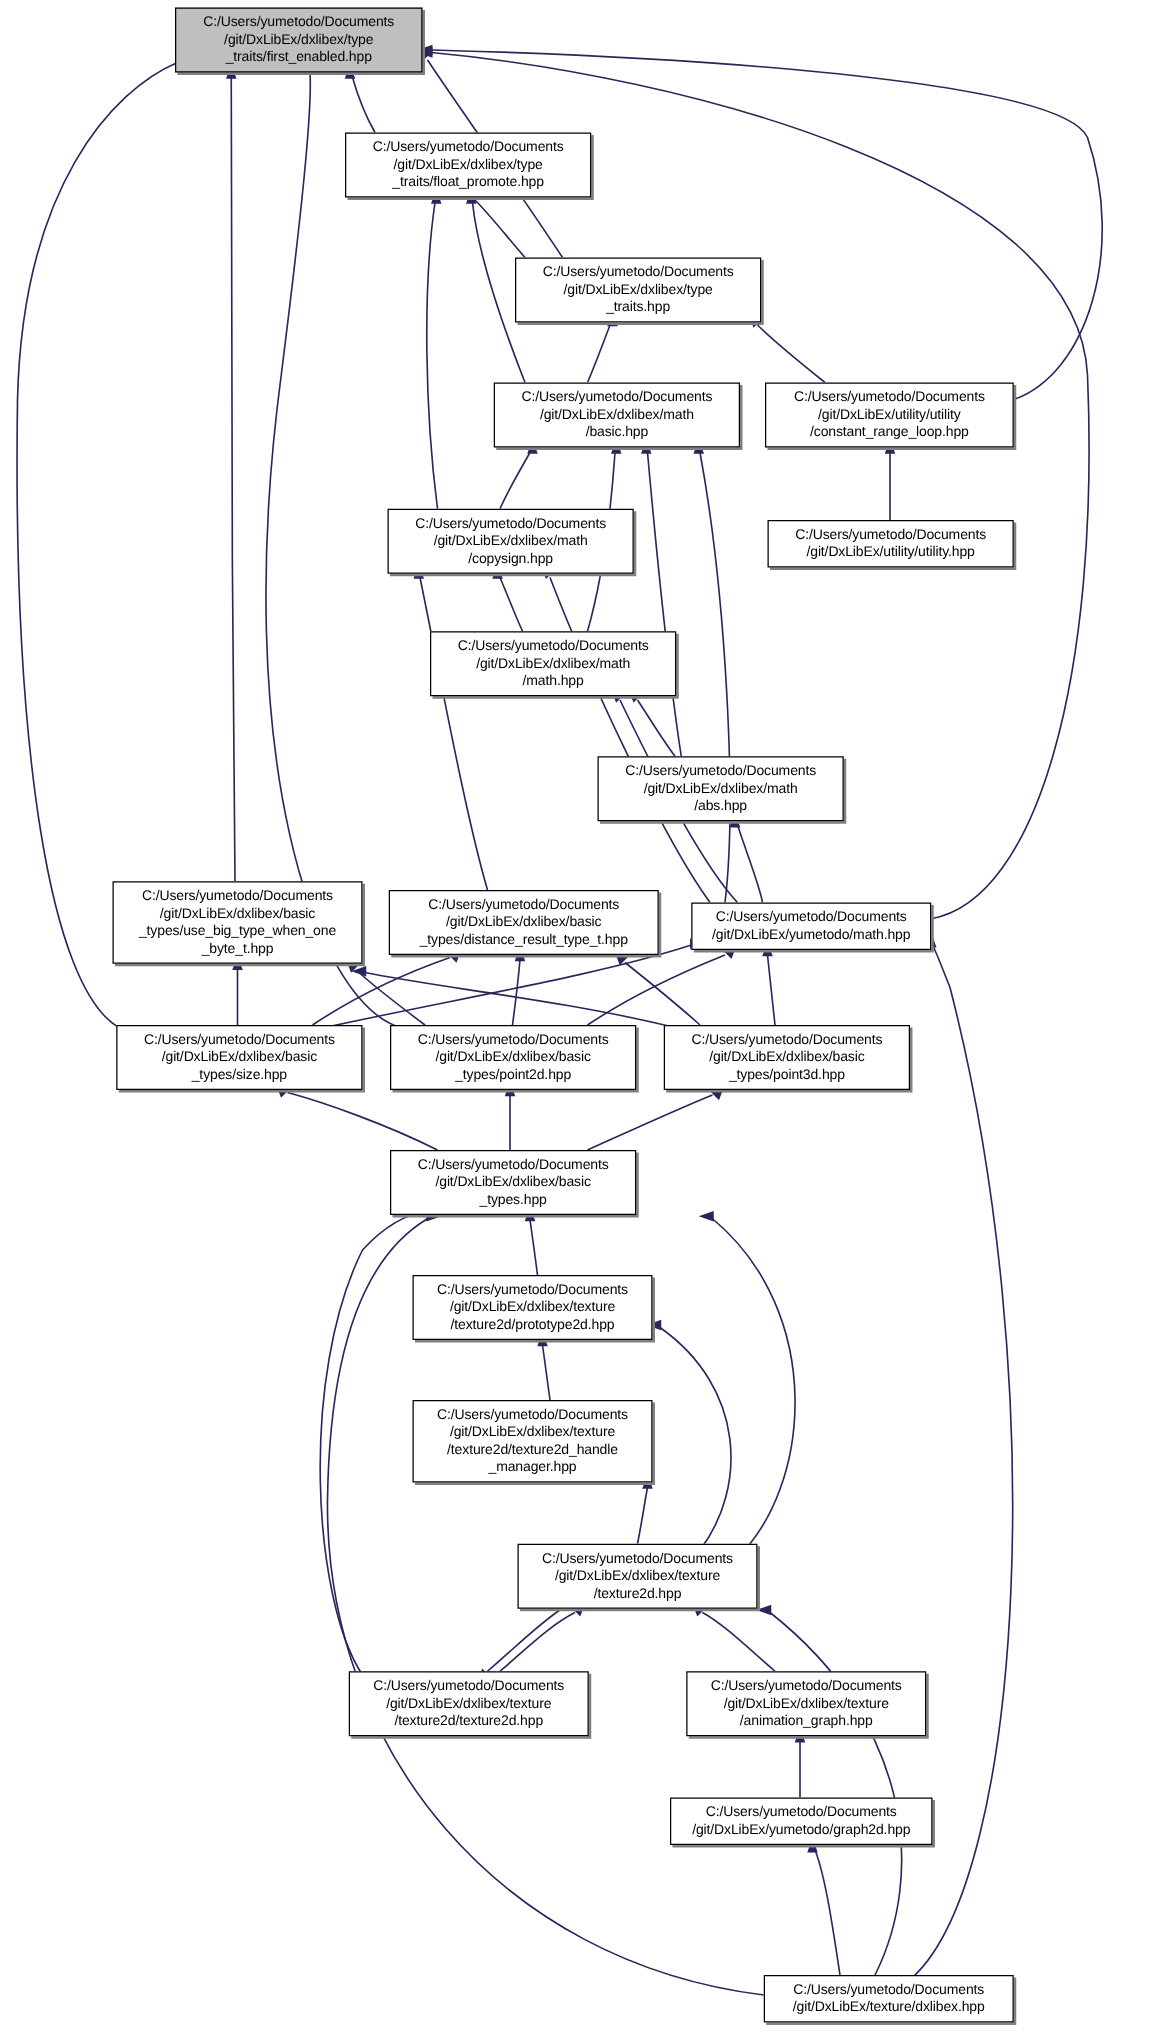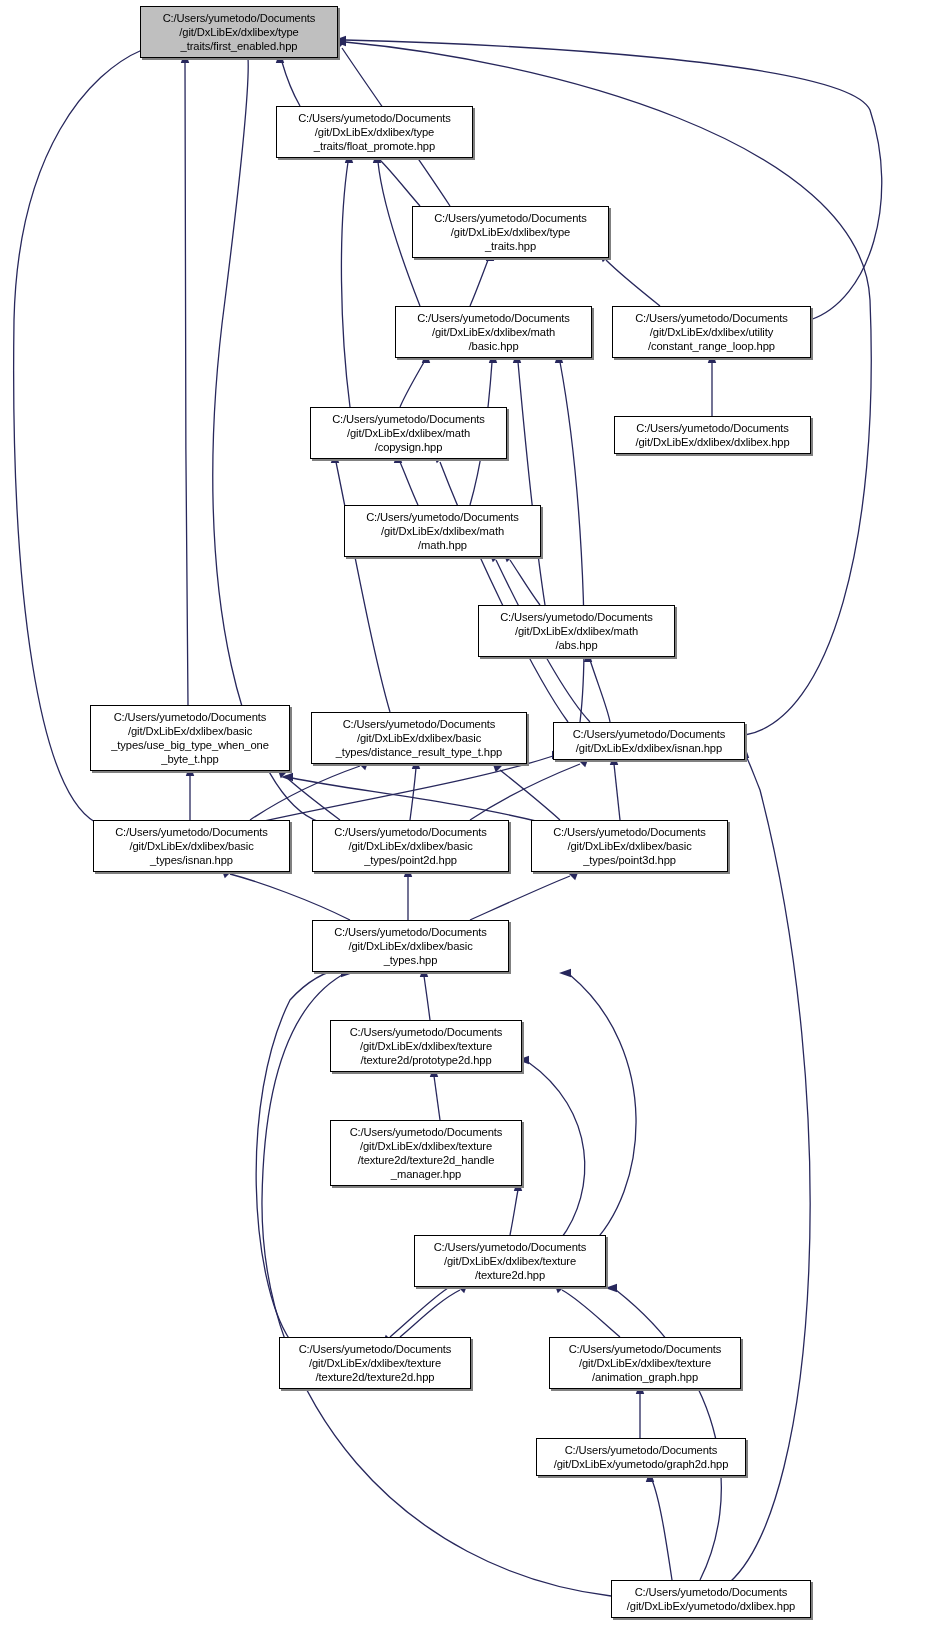--- a/index.html
+++ b/index.html
@@ -164,44 +164,44 @@
 /git/DxLibEx/dxlibex/type
 _traits/float_promote.hpp" style="left: 276px; top: 106px; width: 197px; height: 52px;"><span class="node-line">C:/Users/yumetodo/Documents</span><span class="node-line">/git/DxLibEx/dxlibex/type</span><span class="node-line">_traits/float_promote.hpp</span></div>
       <div class="node-box" title="C:/Users/yumetodo/Documents
 /git/DxLibEx/dxlibex/type
 _traits.hpp" style="left: 412px; top: 206px; width: 197px; height: 52px;"><span class="node-line">C:/Users/yumetodo/Documents</span><span class="node-line">/git/DxLibEx/dxlibex/type</span><span class="node-line">_traits.hpp</span></div>
       <div class="node-box" title="C:/Users/yumetodo/Documents
 /git/DxLibEx/dxlibex/math
 /isnan.hpp" style="left: 395px; top: 306px; width: 197px; height: 52px;"><span class="node-line">C:/Users/yumetodo/Documents</span><span class="node-line">/git/DxLibEx/dxlibex/math</span><span class="node-line">/basic.hpp</span></div>
       <div class="node-box" title="C:/Users/yumetodo/Documents
 /git/DxLibEx/dxlibex/utility
-/constant_range_loop.hpp" style="left: 612px; top: 306px; width: 199px; height: 52px;"><span class="node-line">C:/Users/yumetodo/Documents</span><span class="node-line">/git/DxLibEx/dxlibex/utility</span><span class="node-line">/constant_range_loop.hpp</span></div>
+/constant_range_loop.hpp" style="left: 612px; top: 306px; width: 199px; height: 52px;"><span class="node-line">C:/Users/yumetodo/Documents</span><span class="node-line">/git/DxLibEx/utility/utility</span><span class="node-line">/constant_range_loop.hpp</span></div>
       <div class="node-box" title="C:/Users/yumetodo/Documents
 /git/DxLibEx/dxlibex/math
 /copysign.hpp" style="left: 310px; top: 407px; width: 197px; height: 52px;"><span class="node-line">C:/Users/yumetodo/Documents</span><span class="node-line">/git/DxLibEx/dxlibex/math</span><span class="node-line">/copysign.hpp</span></div>
       <div class="node-box" title="C:/Users/yumetodo/Documents
-/git/DxLibEx/dxlibex/utility.hpp" style="left: 614px; top: 416px; width: 197px; height: 38px;"><span class="node-line">C:/Users/yumetodo/Documents</span><span class="node-line">/git/DxLibEx/dxlibex/dxlibex.hpp</span></div>
+/git/DxLibEx/dxlibex/utility.hpp" style="left: 614px; top: 416px; width: 197px; height: 38px;"><span class="node-line">C:/Users/yumetodo/Documents</span><span class="node-line">/git/DxLibEx/utility/utility.hpp</span></div>
       <div class="node-box" title="C:/Users/yumetodo/Documents
 /git/DxLibEx/dxlibex/math
 /fabs.hpp" style="left: 344px; top: 505px; width: 197px; height: 52px;"><span class="node-line">C:/Users/yumetodo/Documents</span><span class="node-line">/git/DxLibEx/dxlibex/math</span><span class="node-line">/math.hpp</span></div>
       <div class="node-box" title="C:/Users/yumetodo/Documents
 /git/DxLibEx/dxlibex/math
 /abs.hpp" style="left: 478px; top: 605px; width: 197px; height: 52px;"><span class="node-line">C:/Users/yumetodo/Documents</span><span class="node-line">/git/DxLibEx/dxlibex/math</span><span class="node-line">/abs.hpp</span></div>
       <div class="node-box" title="C:/Users/yumetodo/Documents
 /git/DxLibEx/dxlibex/basic
 _types/use_big_type_when_one
 _byte_t.hpp" style="left: 90px; top: 705px; width: 200px; height: 66px;"><span class="node-line">C:/Users/yumetodo/Documents</span><span class="node-line">/git/DxLibEx/dxlibex/basic</span><span class="node-line">_types/use_big_type_when_one</span><span class="node-line">_byte_t.hpp</span></div>
       <div class="node-box" title="C:/Users/yumetodo/Documents
 /git/DxLibEx/dxlibex/basic
 _types/distance_result_type_t.hpp" style="left: 311px; top: 712px; width: 216px; height: 52px;"><span class="node-line">C:/Users/yumetodo/Documents</span><span class="node-line">/git/DxLibEx/dxlibex/basic</span><span class="node-line">_types/distance_result_type_t.hpp</span></div>
       <div class="node-box" title="C:/Users/yumetodo/Documents
-/git/DxLibEx/dxlibex/math.hpp" style="left: 553px; top: 722px; width: 192px; height: 38px;"><span class="node-line">C:/Users/yumetodo/Documents</span><span class="node-line">/git/DxLibEx/dxlibex/isnan.hpp</span></div>
-      <div class="node-box" title="C:/Users/yumetodo/Documents
-/git/DxLibEx/dxlibex/basic
-_types/size.hpp" style="left: 93px; top: 820px; width: 197px; height: 52px;"><span class="node-line">C:/Users/yumetodo/Documents</span><span class="node-line">/git/DxLibEx/dxlibex/basic</span><span class="node-line">_types/isnan.hpp</span></div>
+/git/DxLibEx/dxlibex/math.hpp" style="left: 553px; top: 722px; width: 192px; height: 38px;"><span class="node-line">C:/Users/yumetodo/Documents</span><span class="node-line">/git/DxLibEx/yumetodo/math.hpp</span></div>
+      <div class="node-box" title="C:/Users/yumetodo/Documents
+/git/DxLibEx/dxlibex/basic
+_types/size.hpp" style="left: 93px; top: 820px; width: 197px; height: 52px;"><span class="node-line">C:/Users/yumetodo/Documents</span><span class="node-line">/git/DxLibEx/dxlibex/basic</span><span class="node-line">_types/size.hpp</span></div>
       <div class="node-box" title="C:/Users/yumetodo/Documents
 /git/DxLibEx/dxlibex/basic
 _types/point2d.hpp" style="left: 312px; top: 820px; width: 197px; height: 52px;"><span class="node-line">C:/Users/yumetodo/Documents</span><span class="node-line">/git/DxLibEx/dxlibex/basic</span><span class="node-line">_types/point2d.hpp</span></div>
       <div class="node-box" title="C:/Users/yumetodo/Documents
 /git/DxLibEx/dxlibex/basic
 _types/point3d.hpp" style="left: 531px; top: 820px; width: 197px; height: 52px;"><span class="node-line">C:/Users/yumetodo/Documents</span><span class="node-line">/git/DxLibEx/dxlibex/basic</span><span class="node-line">_types/point3d.hpp</span></div>
       <div class="node-box" title="C:/Users/yumetodo/Documents
 /git/DxLibEx/dxlibex/basic
 _types.hpp" style="left: 312px; top: 920px; width: 197px; height: 52px;"><span class="node-line">C:/Users/yumetodo/Documents</span><span class="node-line">/git/DxLibEx/dxlibex/basic</span><span class="node-line">_types.hpp</span></div>
       <div class="node-box" title="C:/Users/yumetodo/Documents
@@ -216,15 +216,15 @@
 /texture2d.hpp" style="left: 414px; top: 1235px; width: 192px; height: 52px;"><span class="node-line">C:/Users/yumetodo/Documents</span><span class="node-line">/git/DxLibEx/dxlibex/texture</span><span class="node-line">/texture2d.hpp</span></div>
       <div class="node-box" title="C:/Users/yumetodo/Documents
 /git/DxLibEx/dxlibex/texture
 /texture2d/texture2d.hpp" style="left: 279px; top: 1337px; width: 192px; height: 52px;"><span class="node-line">C:/Users/yumetodo/Documents</span><span class="node-line">/git/DxLibEx/dxlibex/texture</span><span class="node-line">/texture2d/texture2d.hpp</span></div>
       <div class="node-box" title="C:/Users/yumetodo/Documents
 /git/DxLibEx/dxlibex/texture
 /animation_graph.hpp" style="left: 549px; top: 1337px; width: 192px; height: 52px;"><span class="node-line">C:/Users/yumetodo/Documents</span><span class="node-line">/git/DxLibEx/dxlibex/texture</span><span class="node-line">/animation_graph.hpp</span></div>
       <div class="node-box" title="C:/Users/yumetodo/Documents
 /git/DxLibEx/dxlibex/graph2d.hpp" style="left: 536px; top: 1438px; width: 210px; height: 38px;"><span class="node-line">C:/Users/yumetodo/Documents</span><span class="node-line">/git/DxLibEx/yumetodo/graph2d.hpp</span></div>
       <div class="node-box" title="C:/Users/yumetodo/Documents
-/git/DxLibEx/dxlibex/dxlibex.hpp" style="left: 611px; top: 1580px; width: 200px; height: 38px;"><span class="node-line">C:/Users/yumetodo/Documents</span><span class="node-line">/git/DxLibEx/yumetodo/dxlibex.hpp</span></div>
+/git/DxLibEx/dxlibex/dxlibex.hpp" style="left: 611px; top: 1580px; width: 200px; height: 38px;"><span class="node-line">C:/Users/yumetodo/Documents</span><span class="node-line">/git/DxLibEx/texture/dxlibex.hpp</span></div>
     </div>
 </div>
 
 </body></html>

